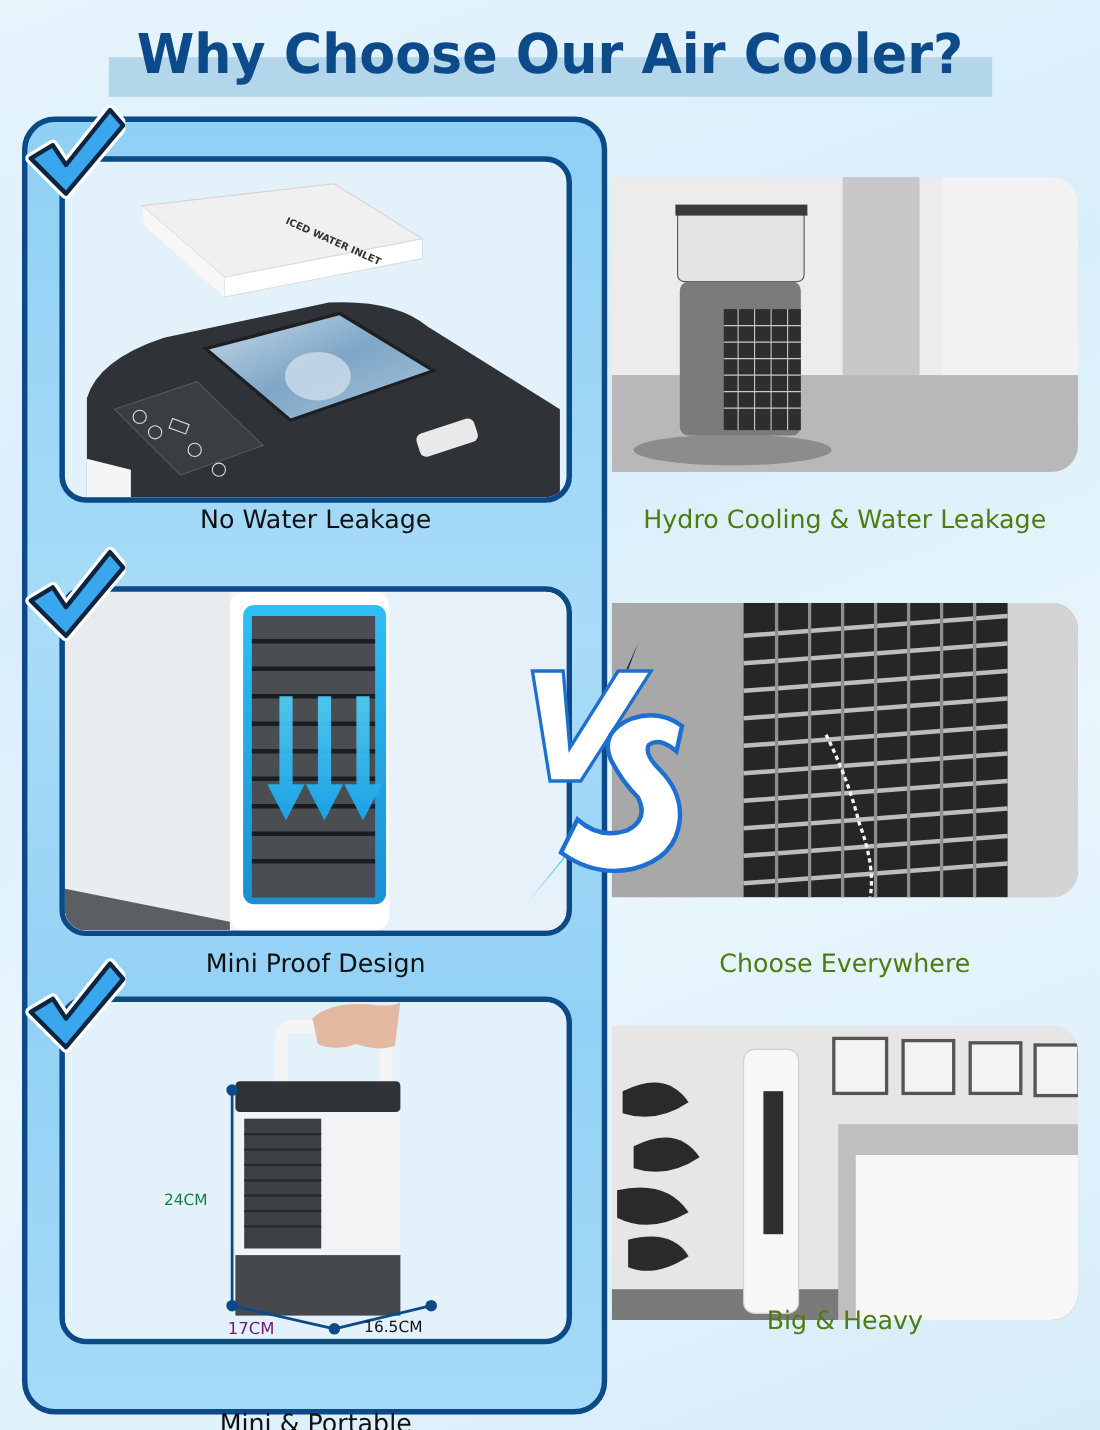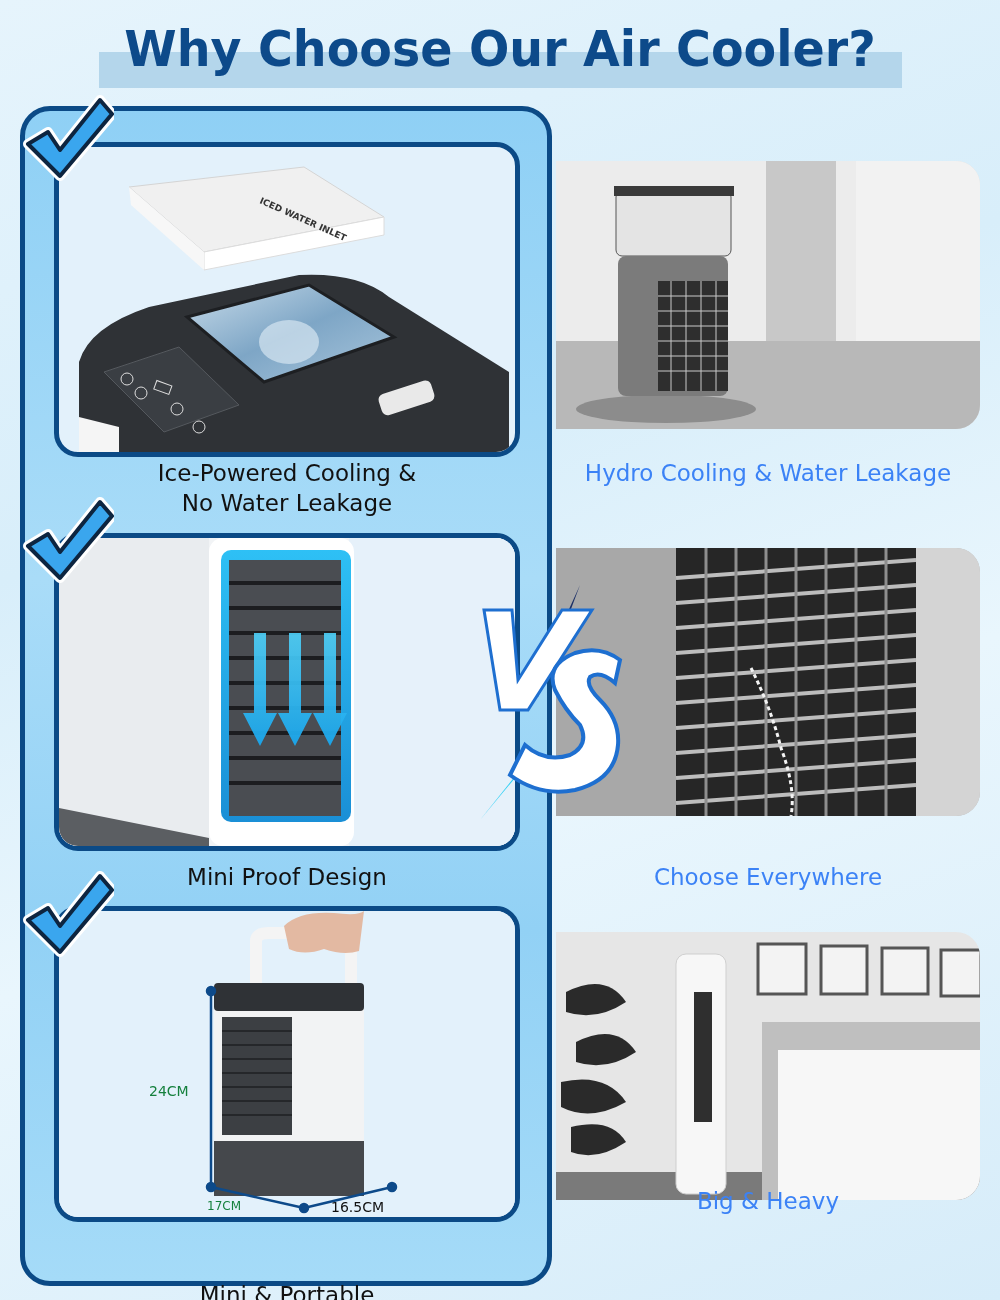--- a/index.html
+++ b/index.html
@@ -38,21 +38,21 @@
     font-family: "DejaVu Sans", sans-serif; font-size: 23px; line-height: 30px;
   }
   .check { width: 96px; height: 90px; }
 
   
   .photo { left: 556px; width: 424px; border-radius: 0 24px 24px 0; overflow: hidden; }
   .photo1 { top: 161px; height: 268px; }
   .photo2 { top: 548px; height: 268px; }
   .photo3 { top: 932px; height: 268px; }
   .rcap {
-    left: 556px; width: 424px; text-align: center; color: #3b82f6;
+    left: 556px; width: 424px; text-align: center; color: #4d7c0f;
     font-family: "DejaVu Sans", sans-serif; font-size: 23px;
   }
   .vs { left: 470px; top: 585px; width: 160px; height: 235px; }
 </style>
 </head>
 <body>
 
 <div class="abs title-band"></div>
 <h1 class="abs title">Why Choose Our Air Cooler?</h1>
 
@@ -86,21 +86,20 @@
 
     <rect x="320" y="240" width="55" height="22" rx="6" fill="#e9e9e9" transform="rotate(-18 347 251)"></rect>
     <path d="M20,270 L20,305 L60,305 L60,280 Z" fill="#f5f5f5"></path>
   </svg>
 </div>
 <svg class="abs check" style="left:18px;top:92px" viewBox="0 0 96 90">
   <path d="M10,52 L30,40 L42,58 L82,8 L94,22 L42,84 Z" fill="#ffffff" stroke="#ffffff" stroke-width="10" stroke-linejoin="round"></path>
   <path d="M10,52 L30,40 L42,58 L82,8 L94,22 L42,84 Z" fill="#3aa6ee" stroke="#0d2540" stroke-width="4" stroke-linejoin="round"></path>
 </svg>
 <div class="abs caption" style="top:458px">
-  <div>Ice-Powered Cooling &amp;</div>
   <div>No Water Leakage</div>
 </div>
 
 <div class="abs card card2">
   <svg width="456" height="308" viewBox="0 0 456 308">
     <defs>
       <linearGradient id="glow" x1="0" y1="0" x2="0" y2="1">
         <stop offset="0" stop-color="#2ec0f5"></stop>
           <stop offset="1" stop-color="#1a8fd6"></stop>
       </linearGradient>
@@ -168,21 +167,21 @@
       <line x1="152" y1="80" x2="152" y2="276"></line>
       <line x1="152" y1="276" x2="245" y2="297"></line>
       <line x1="245" y1="297" x2="333" y2="276"></line>
       <circle cx="152" cy="80" r="4"></circle>
         <circle cx="152" cy="276" r="4"></circle>
       <circle cx="245" cy="297" r="4"></circle>
         <circle cx="333" cy="276" r="4"></circle>
     </g>
   </svg>
   <div class="abs" style="left:90px;top:172px;font-size:14px;color:#15803d">24CM</div>
-  <div class="abs" style="left:148px;top:288px;font-size:12px;color:#15803d">17CM</div>
+  <div class="abs" style="left:148px;top:288px;font-size:15px;color:#701a75">17CM</div>
   <div class="abs" style="left:272px;top:288px;font-size:14px;color:#111">16.5CM</div>
 </div>
 <svg class="abs check" style="left:18px;top:868px" viewBox="0 0 96 90">
   <path d="M10,52 L30,40 L42,58 L82,8 L94,22 L42,84 Z" fill="#ffffff" stroke="#ffffff" stroke-width="10" stroke-linejoin="round"></path>
   <path d="M10,52 L30,40 L42,58 L82,8 L94,22 L42,84 Z" fill="#3aa6ee" stroke="#0d2540" stroke-width="4" stroke-linejoin="round"></path>
 </svg>
 <div class="abs caption" style="top:1280px">
   <div>Mini &amp; Portable</div>
 </div>
 

